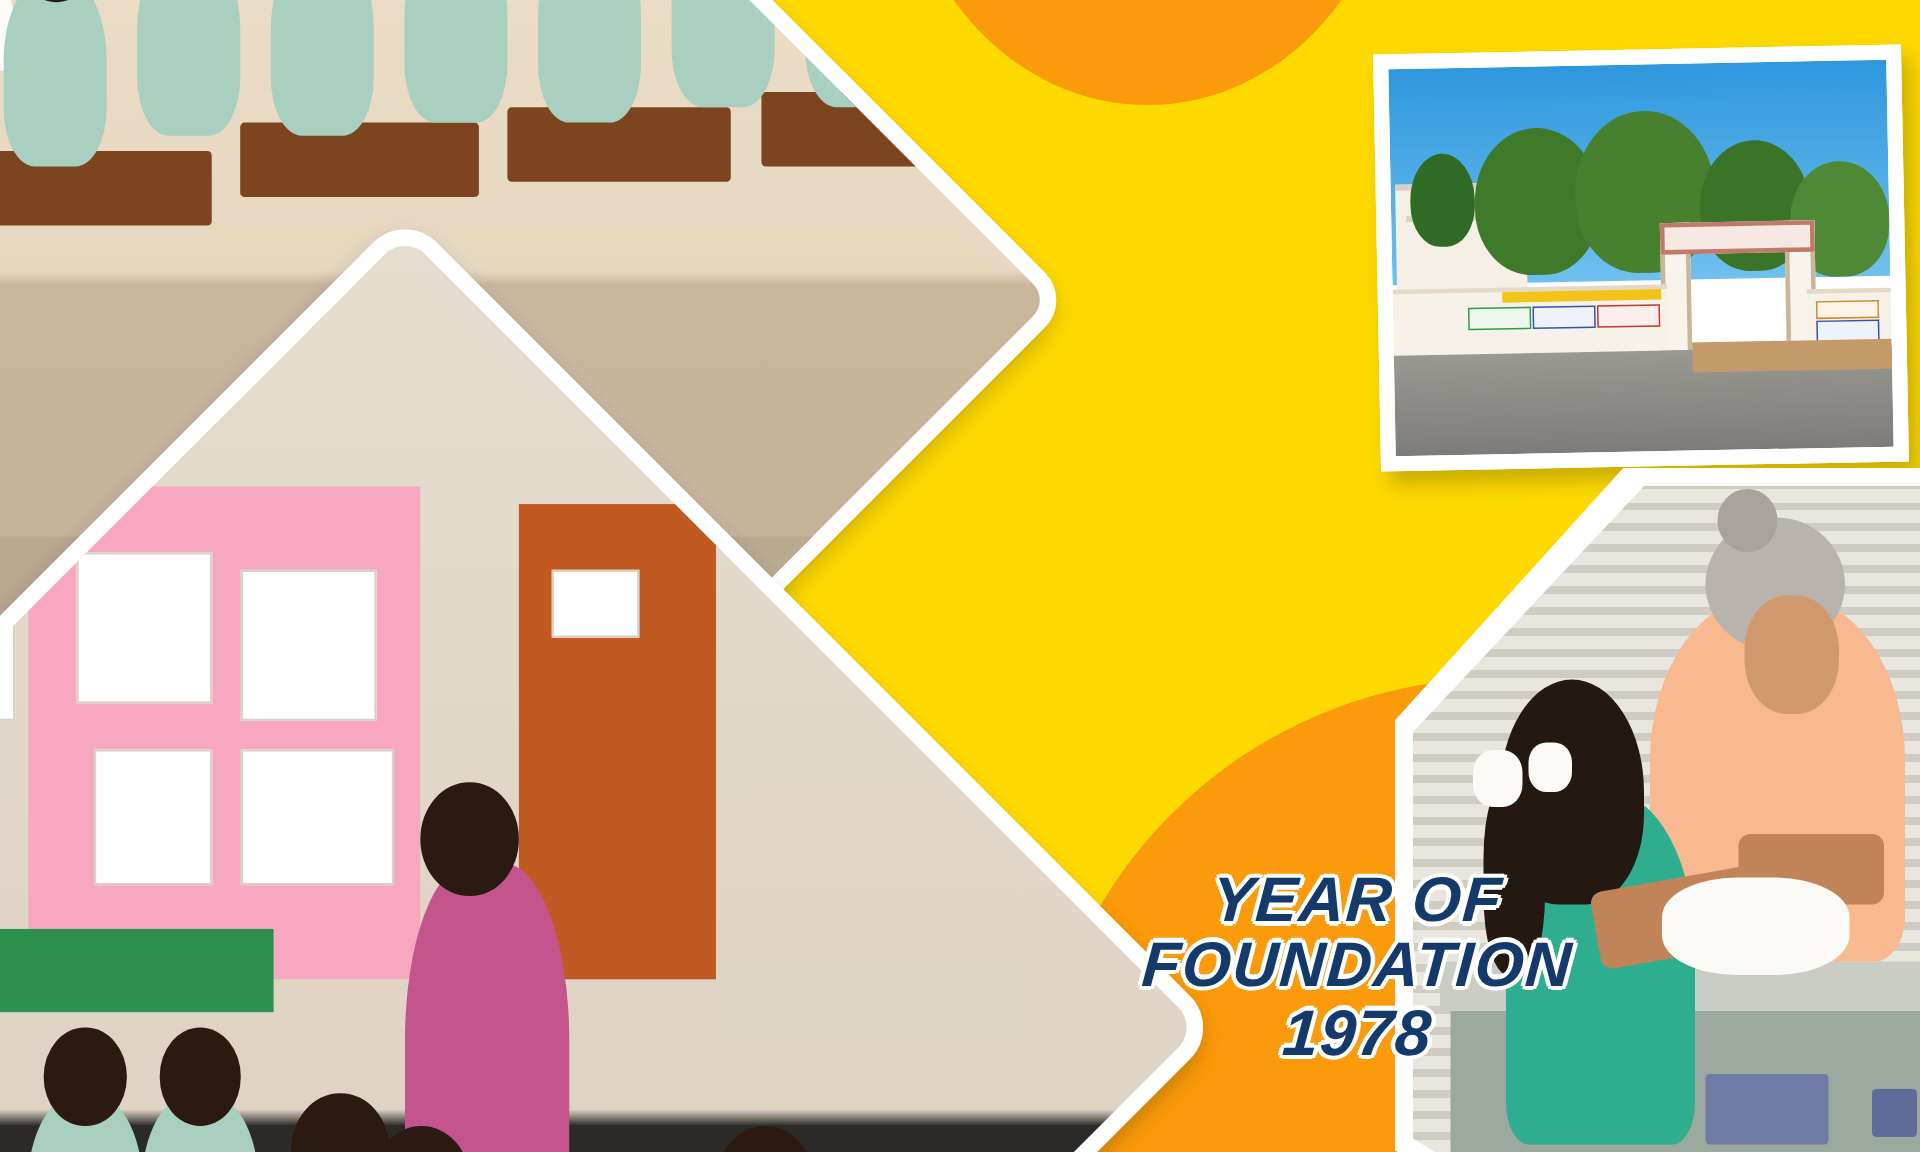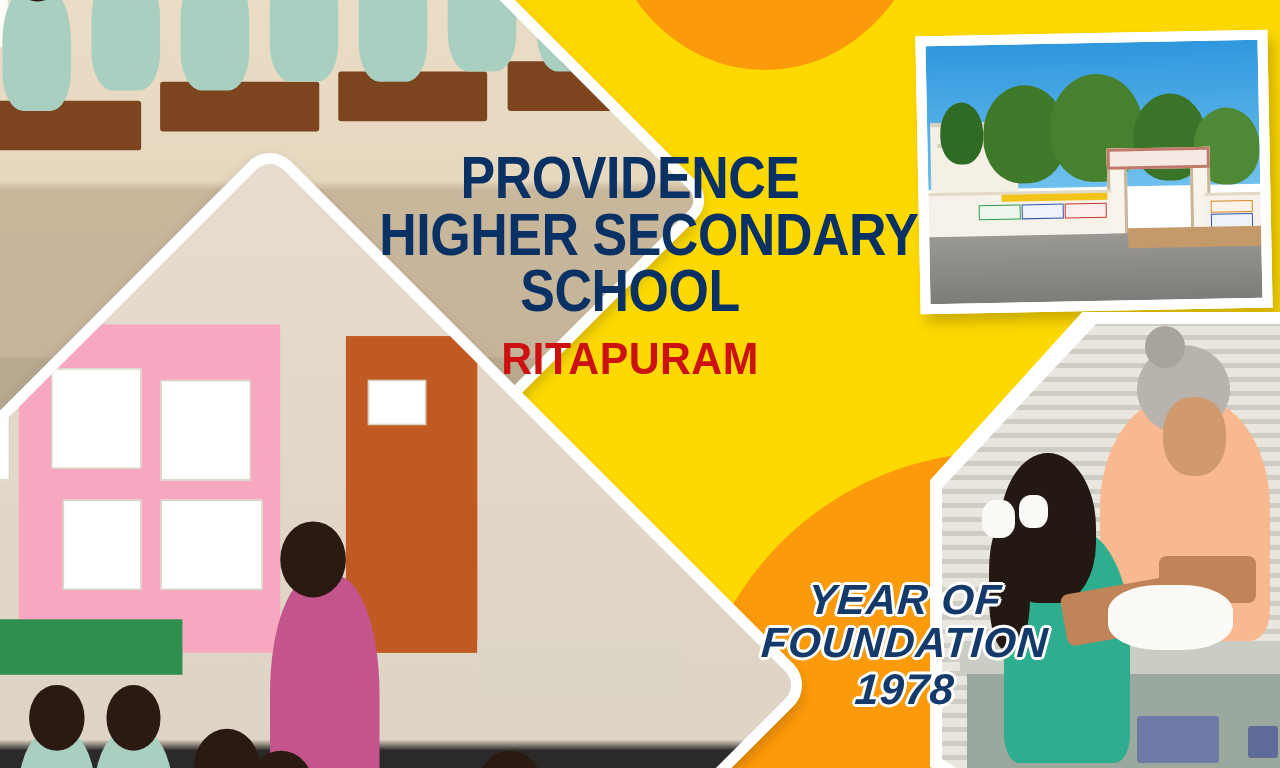--- a/index.html
+++ b/index.html
@@ -395,26 +395,20 @@
         <div class="tl-cloth" style="left:14%;top:40%;width:9%;height:8%;"></div>
         <div class="tl-cloth" style="left:24%;top:39%;width:8%;height:7%;"></div>
         <div class="tl-skin" style="left:36%;top:58%;width:32%;height:11%;transform:rotate(-10deg);"></div>
         <div class="tl-cloth" style="left:48%;top:58%;width:34%;height:14%;"></div>
         <div class="tl-machine" style="left:56%;top:86%;width:22%;height:10%;"></div>
         <div class="tl-machine" style="left:86%;top:88%;width:8%;height:7%;background:#5f6c98;"></div>
       </div>
     </div>
   </div>
 
-  <div id="title-block">
-    <div class="title-line">PROVIDENCE</div>
-    <div class="title-line">HIGHER SECONDARY</div>
-    <div class="title-line">SCHOOL</div>
-    <div class="subtitle-line">RITAPURAM</div>
-  </div>
 
   <div id="foundation-block">
     <div class="found-line">YEAR OF</div>
     <div class="found-line">FOUNDATION</div>
     <div class="found-line found-year">1978</div>
   </div>
 
 </div>
 
 </body></html>

